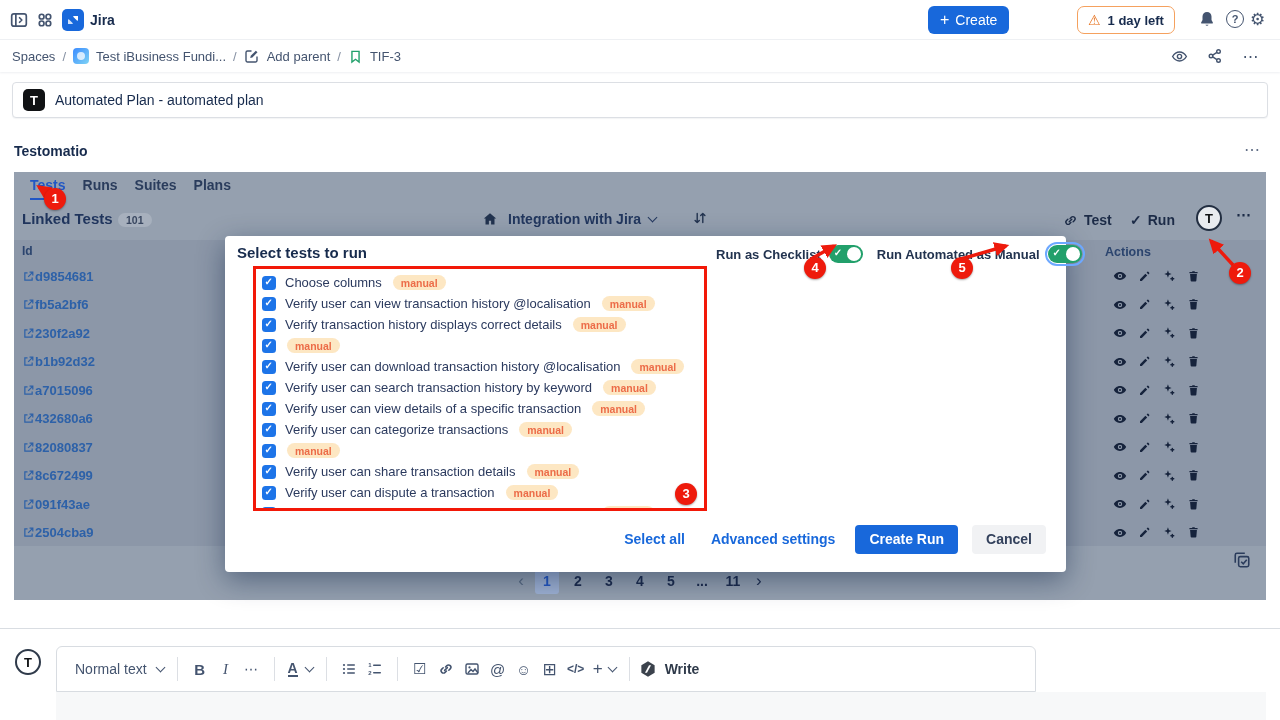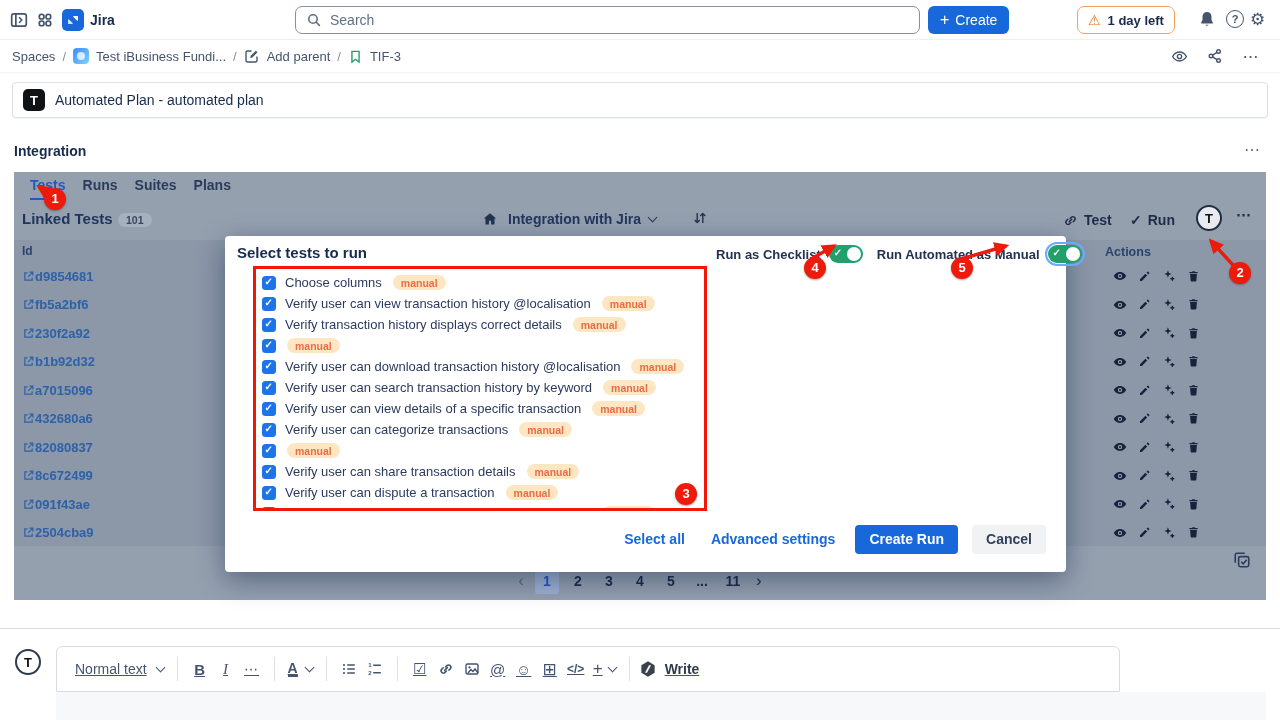--- a/index.html
+++ b/index.html
@@ -108,21 +108,21 @@
 
   
   .ann { position:absolute; width:22px; height:22px; border-radius:50%; background:#ee1a0c; color:#fff; font-size:13px; font-weight:700; line-height:22px; text-align:center; z-index:10; box-shadow:0 1px 2px rgba(0,0,0,.35); }
   #ann1 { left:44px; top:188px; } #ann2 { left:1229px; top:262px; } #ann3 { left:675px; top:483px; }
   #ann4 { left:804px; top:257px; } #ann5 { left:951px; top:257px; }
   #arrows { position:absolute; left:0; top:0; width:1280px; height:720px; z-index:9; pointer-events:none; }
 
   
   #editor-divider { position:absolute; left:0; top:628px; width:1280px; height:1px; background:#d9dde2; }
   #editor-avatar { position:absolute; left:15px; top:649px; width:26px; height:26px; border-radius:50%; border:2px solid #2f3a4a; background:#fff; color:#101214; font-size:13px; font-weight:800; display:flex; align-items:center; justify-content:center; }
-  #editor-toolbar { position:absolute; left:56px; top:646px; width:1064px; height:46px; background:#fff; border:1px solid #d8dce1; border-radius:6px 6px 0 0; display:flex; align-items:center; padding:0 14px; color:#44546f;text-decoration:underline; }
+  #editor-toolbar { position:absolute; left:56px; top:646px; width:980px; height:46px; background:#fff; border:1px solid #d8dce1; border-radius:6px 6px 0 0; display:flex; align-items:center; padding:0 14px; color:#44546f; }
   .et-btn { height:32px; min-width:26px; display:flex; align-items:center; justify-content:center; gap:6px; border-radius:3px; cursor:pointer; font-size:14px; padding:0 4px; }
   .et-sep { width:1px; height:24px; background:#dcdfe4; margin:0 9px; }
   .et-bold { font-weight:800; font-size:15px; }
   .et-italic { font-style:italic; font-family:"Liberation Serif", serif; font-size:15px; }
   .et-more { letter-spacing:1px; }
   .et-color { font-weight:700; border-bottom:2.5px solid #44546f; line-height:14px; height:16px; }
   .et-glyph { font-size:15px; }
   .chev { width:7px; height:7px; border-right:1.7px solid currentColor; border-bottom:1.7px solid currentColor; transform:rotate(45deg); display:inline-block; margin-top:-4px; }
   #et-write { display:flex; align-items:center; gap:8px; font-size:14px; font-weight:700; color:#2f3a4a; cursor:pointer; }
   #editor-content { position:absolute; left:56px; top:692px; width:1210px; height:28px; background:#f7f8f9; }
@@ -251,28 +251,20 @@
       <svg width="18" height="18">
         <use href="#sym-grid"></use>
       </svg>
     </span>
   <span id="tb-jira-tile">
       <svg width="16" height="16">
         <use href="#sym-jira"></use>
       </svg>
     </span>
   <span id="tb-jira-name">Jira</span>
-  <div id="tb-search">
-    <span>
-        <svg width="16" height="16">
-          <use href="#sym-mag"></use>
-        </svg>
-      </span>
-    <input type="text" placeholder="Search" style="">
-  </div>
   <button id="tb-create">
     <span class="plus">+</span>
     <span>Create</span>
   </button>
   <button id="tb-trial">
     <span class="warn">⚠</span>
     <span>1 day left</span>
   </button>
   <span id="tb-bell" class="tb-icon">
       <svg width="18" height="18">
@@ -316,21 +308,21 @@
     </span>
   <span id="cb-more" class="cb-btn">⋯</span>
 </div>
 <div id="hdr-divider"></div>
 
 <div id="title-card">
   <span class="t-tile">T</span>
   <span class="ttl">Automated Plan - automated plan</span>
 </div>
 
-<div id="section-head">Integration</div>
+<div id="section-head">Testomatio</div>
 <span id="section-more">⋯</span>
 
 <div id="plugin">
   <div id="tabs">
 
   <span class="tab active">Tests</span>
       <span class="tab">Runs</span>
       <span class="tab">Suites</span>
       <span class="tab">Plans</span>
     </div>

